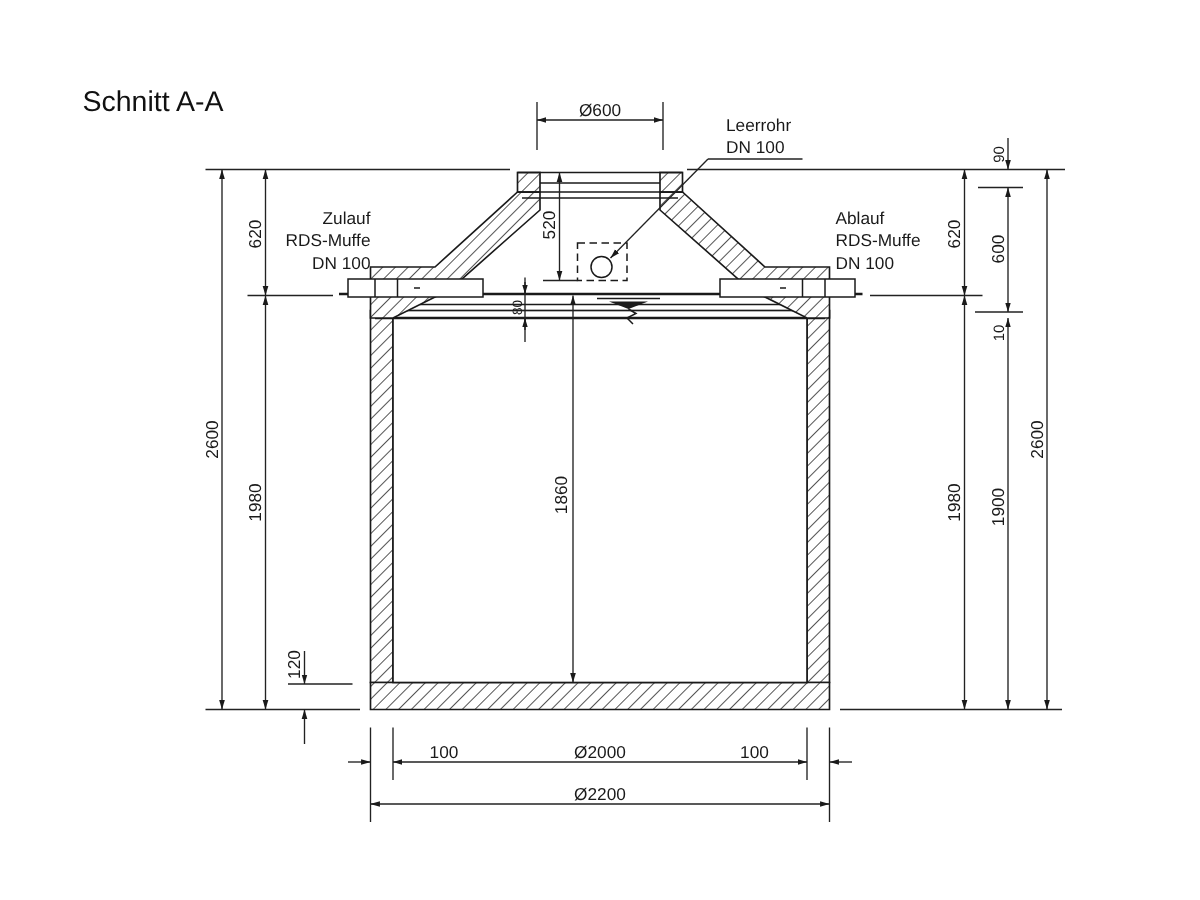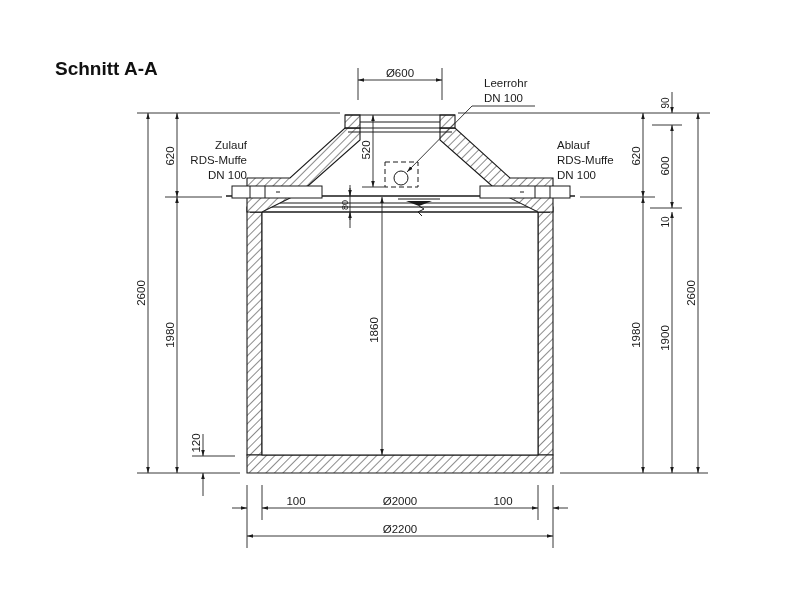--- a/index.html
+++ b/index.html
@@ -1,17 +1,17 @@
 <!DOCTYPE html>
 <html><head>
 <meta charset="utf-8">
 <style>
   html, body { margin:0; padding:0; background:#ffffff; }
   body { width:800px; height:600px; overflow:hidden; position:relative; font-family:"Liberation Sans", sans-serif; }
-  #title { position:absolute; left:55px; top:58px; font-size:19px; color:#111; font-family:"Liberation Sans", sans-serif;font-weight:bold; }
+  #title { position:absolute; left:55px; top:58px; font-size:19px; color:#111; font-family:"Liberation Sans", sans-serif; }
   svg { position:absolute; left:0; top:0; }
   .ln { stroke:#1a1a1a; stroke-width:1; fill:none; }
   .thick { stroke:#1a1a1a; stroke-width:1.6; fill:none; }
   .dim { stroke:#222; stroke-width:0.9; fill:none; }
   .txt { font-family:"Liberation Sans", sans-serif; font-size:11.5px; fill:#1a1a1a; }
   .lbl { font-family:"Liberation Sans", sans-serif; font-size:11.5px; fill:#1a1a1a; }
   .hatch { fill:url(#hatch); stroke:#1a1a1a; stroke-width:1.1; }
 </style>
 </head>
 <body>

